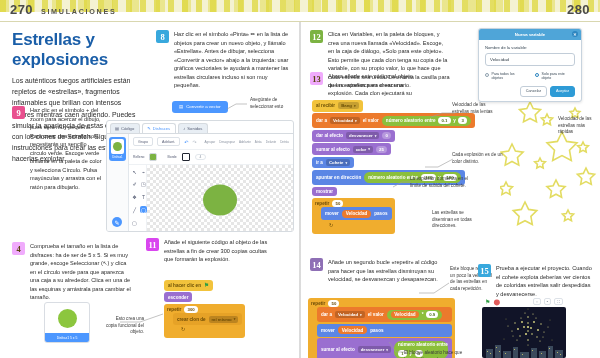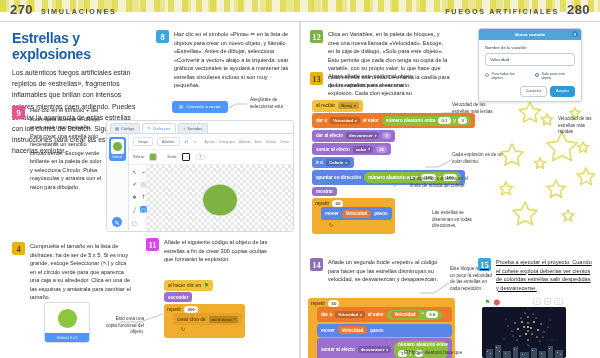--- a/index.html
+++ b/index.html
@@ -28,33 +28,33 @@
   .pagenum { font-size: 13px; font-weight: bold; color: #4a4a48; letter-spacing:.4px;}
   .chaptitle { font-size: 7.2px; font-weight: bold; letter-spacing: 1.7px; color: #55544f; }
 
   .col { position: absolute; top: 24px; bottom: 0; }
   .left-page { left: 0; width: 300px; }
   .right-page { left: 300px; width: 252px; }
   .gutter { position:absolute; left:299px; top:22px; bottom:0; width:2px;
             background:linear-gradient(90deg,#e8e8e8,#cfcfcf,#e8e8e8); z-index: 5;}
 
   h1.title {
-    font-size: 14px; color: #1a5ea8; font-weight: bold; letter-spacing: -.2px;
+    font-size: 17px; color: #1a5ea8; font-weight: bold; letter-spacing: -.2px;
   }
   p.intro { font-size: 6.9px; line-height: 1.62; color: #2a2a2a; }
 
   .step { display: flex; gap: 5px; }
   .num {
     flex: 0 0 auto; width: 13px; height: 13px; border-radius: 2px;
     color: #fff; font-size: 8.5px; font-weight: bold;
     display: flex; align-items: center; justify-content: center;
     font-family: "Liberation Serif", serif;
   }
   .num.pink { background: #e9508f; }
-  .num.yellow { background: #eab308; color:#5a4510;}
+  .num.yellow { background: #f0abfc; color:#5a4510;}
   .num.blue { background: #38a8dd; }
   .num.orange { background: #d946ef; }
   .num.green { background: #7cb342; }
   .num.purple{ background:#8e6fb5;}
   .step-txt { font-size: 5.6px; line-height: 1.52; color: #2b2b2b; }
 
   .callout { font-size: 4.6px; line-height: 1.45; color: #3a3a3a; }
   .leader { stroke: #9a9a9a; stroke-width: .6; fill: none; }
 
   
@@ -148,21 +148,20 @@
 <body>
 
 <div class="page">
 
   <div class="topbar"></div>
   <div class="hdr-left">
     <span class="pagenum">270</span>
     <span class="chaptitle">SIMULACIONES</span>
   </div>
   <div class="hdr-right">
-    <span class="chaptitle">FUEGOS ARTIFICIALES</span>
     <span class="pagenum">280</span>
   </div>
   <div class="gutter"></div>
 
   <div class="col left-page">
 
     <div class="sect" style="left:12px; top:6px; width:128px;">
       <h1 class="title">Estrellas y explosiones</h1>
       <p class="intro" style="margin-top:5px;">Los auténticos fuegos artificiales están repletos de «estrellas», fragmentos inflamables que brillan con intensos colores mientras caen ardiendo. Puedes simular la apariencia de estas estrellas con los clones de Scratch. Sigue estas instrucciones para crear las estrellas y hacerlas explotar.</p>
     </div>
@@ -515,21 +514,21 @@
     <div class="sect callout" style="left:150px; top:242px; width:44px;">Este bloque reduce un poco la velocidad de las estrellas en cada repetición.</div>
     <svg class="sect" style="left:118px; top:256px;" width="32" height="14">
       <path class="leader" d="M1 13 L16 13 L31 3"></path>
     </svg>
 
     <div class="sect callout" style="left:104px; top:326px; width:62px;">El bloque aleatorio hace que las estrellas se desvanezcan a distintas velocidades, haciendo que parezcan titilar.</div>
     <svg class="sect" style="left:88px; top:316px;" width="20" height="14">
       <path class="leader" d="M1 2 L8 12 L19 12"></path>
     </svg>
 
-    <div class="sect step" style="left:178px; top:234px; width:114px;text-decoration:underline;">
+    <div class="sect step" style="left:178px; top:240px; width:114px;">
       <div class="num blue">15</div>
       <div class="step-txt">Prueba a ejecutar el proyecto. Cuando el cohete explota deberías ver cientos de coloridas estrellas salir despedidas y desvanecerse.</div>
     </div>
 
     <div class="sect stage-wrap" style="left:182px; top:272px;">
       <div class="stage-bar">
         <span style="font-size:6px;color:#2f9e44;">⚑</span>
         <span style="font-size:6px;color:#e05b5b;">⬤</span>
         <span style="flex:1"></span>
         <span style="font-size:4px;color:#8b93a1;border:1px solid #dde2e8;border-radius:2px;padding:0 2px;">▫</span>

